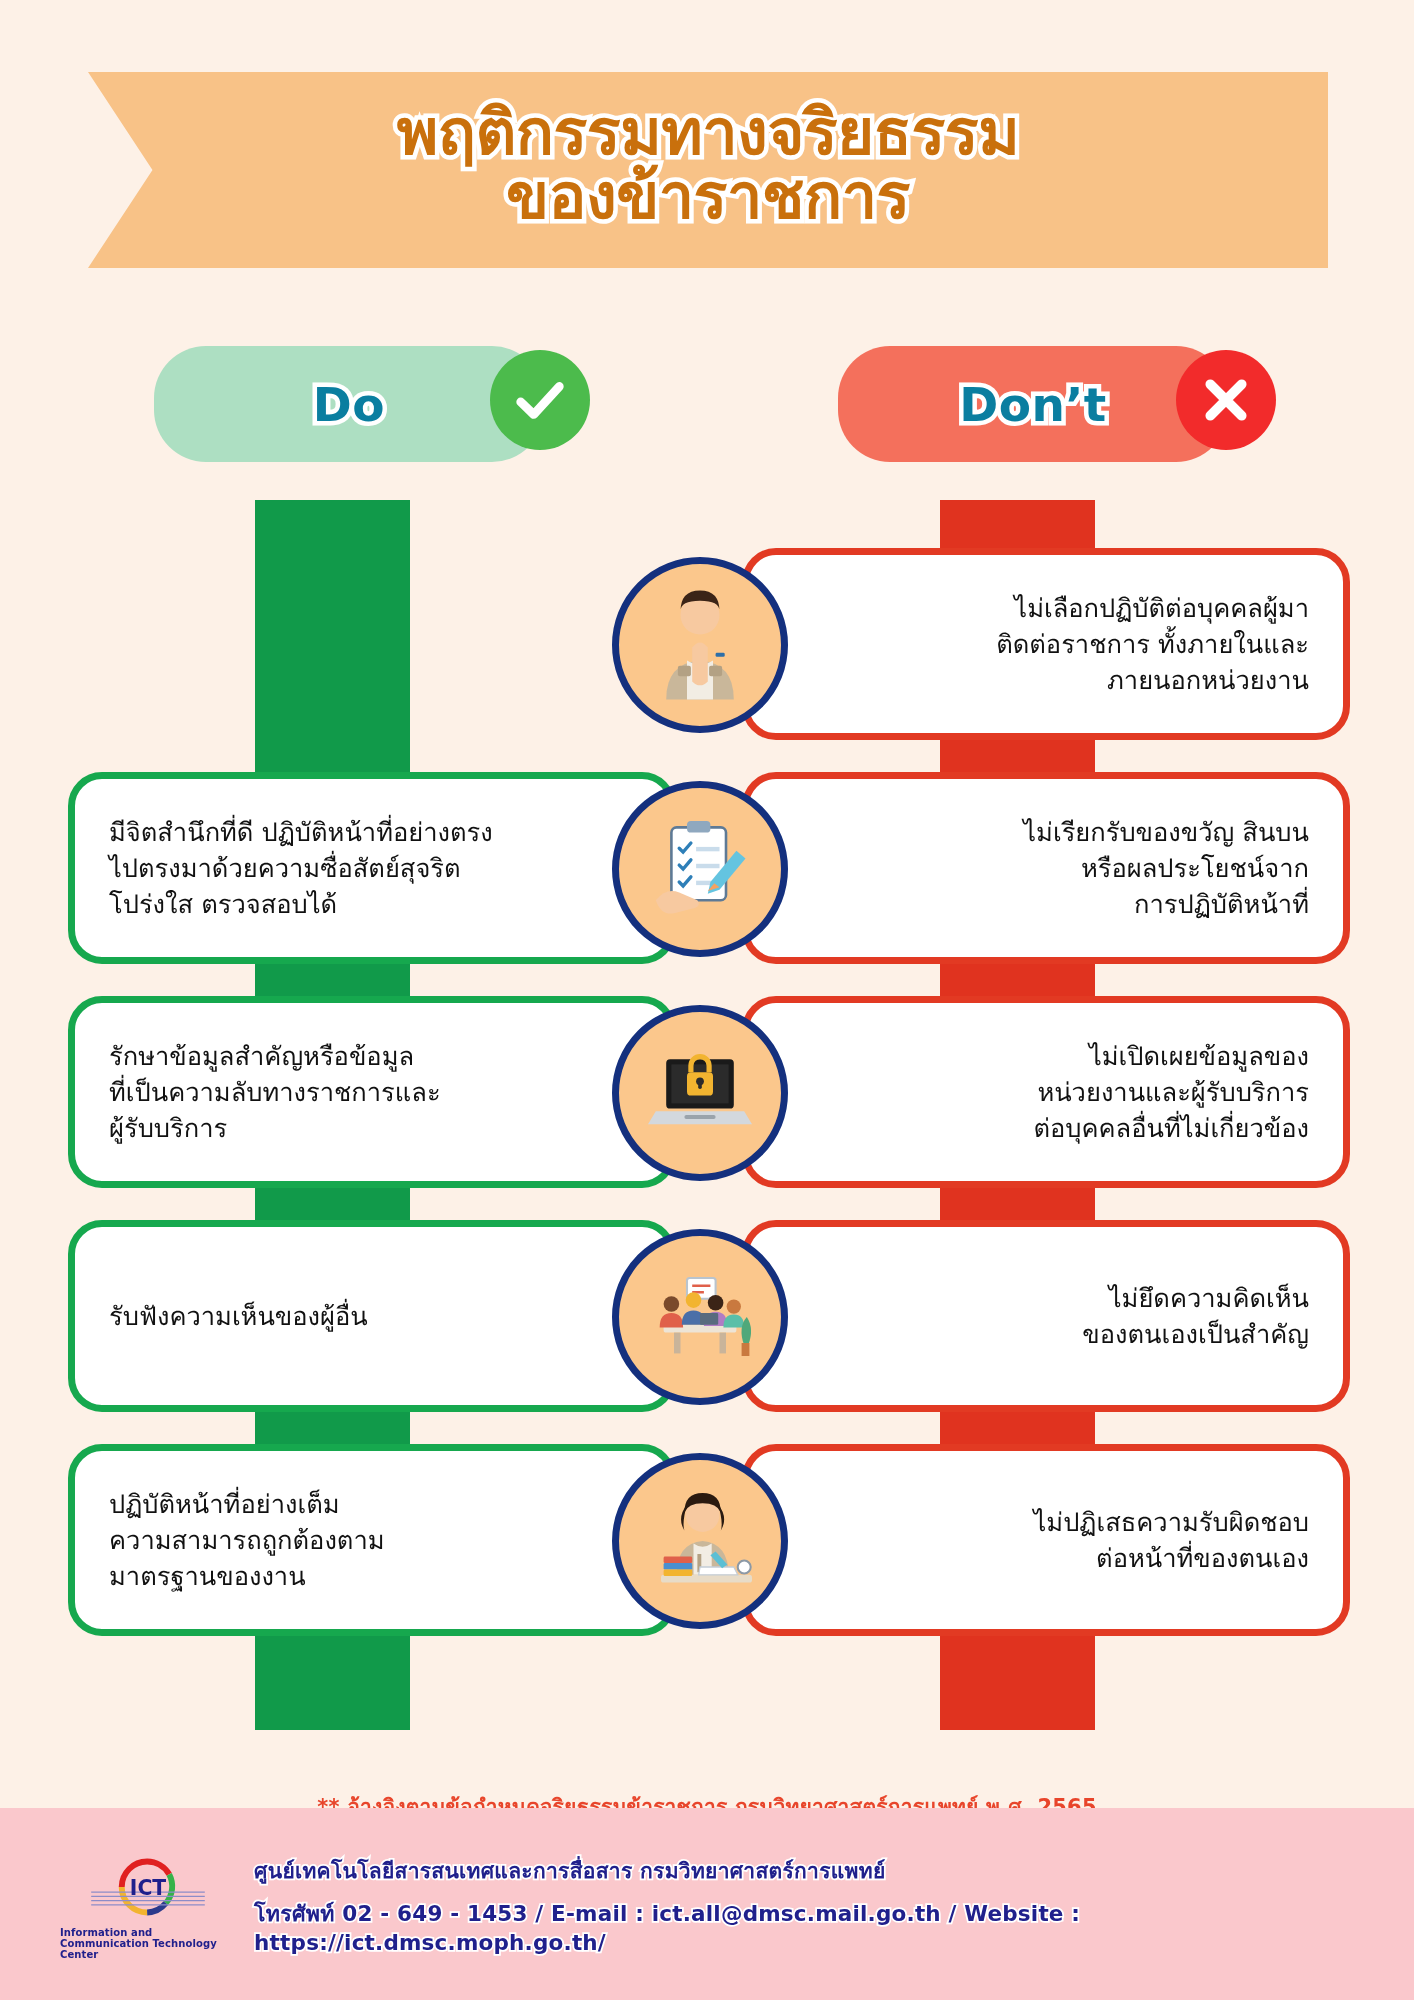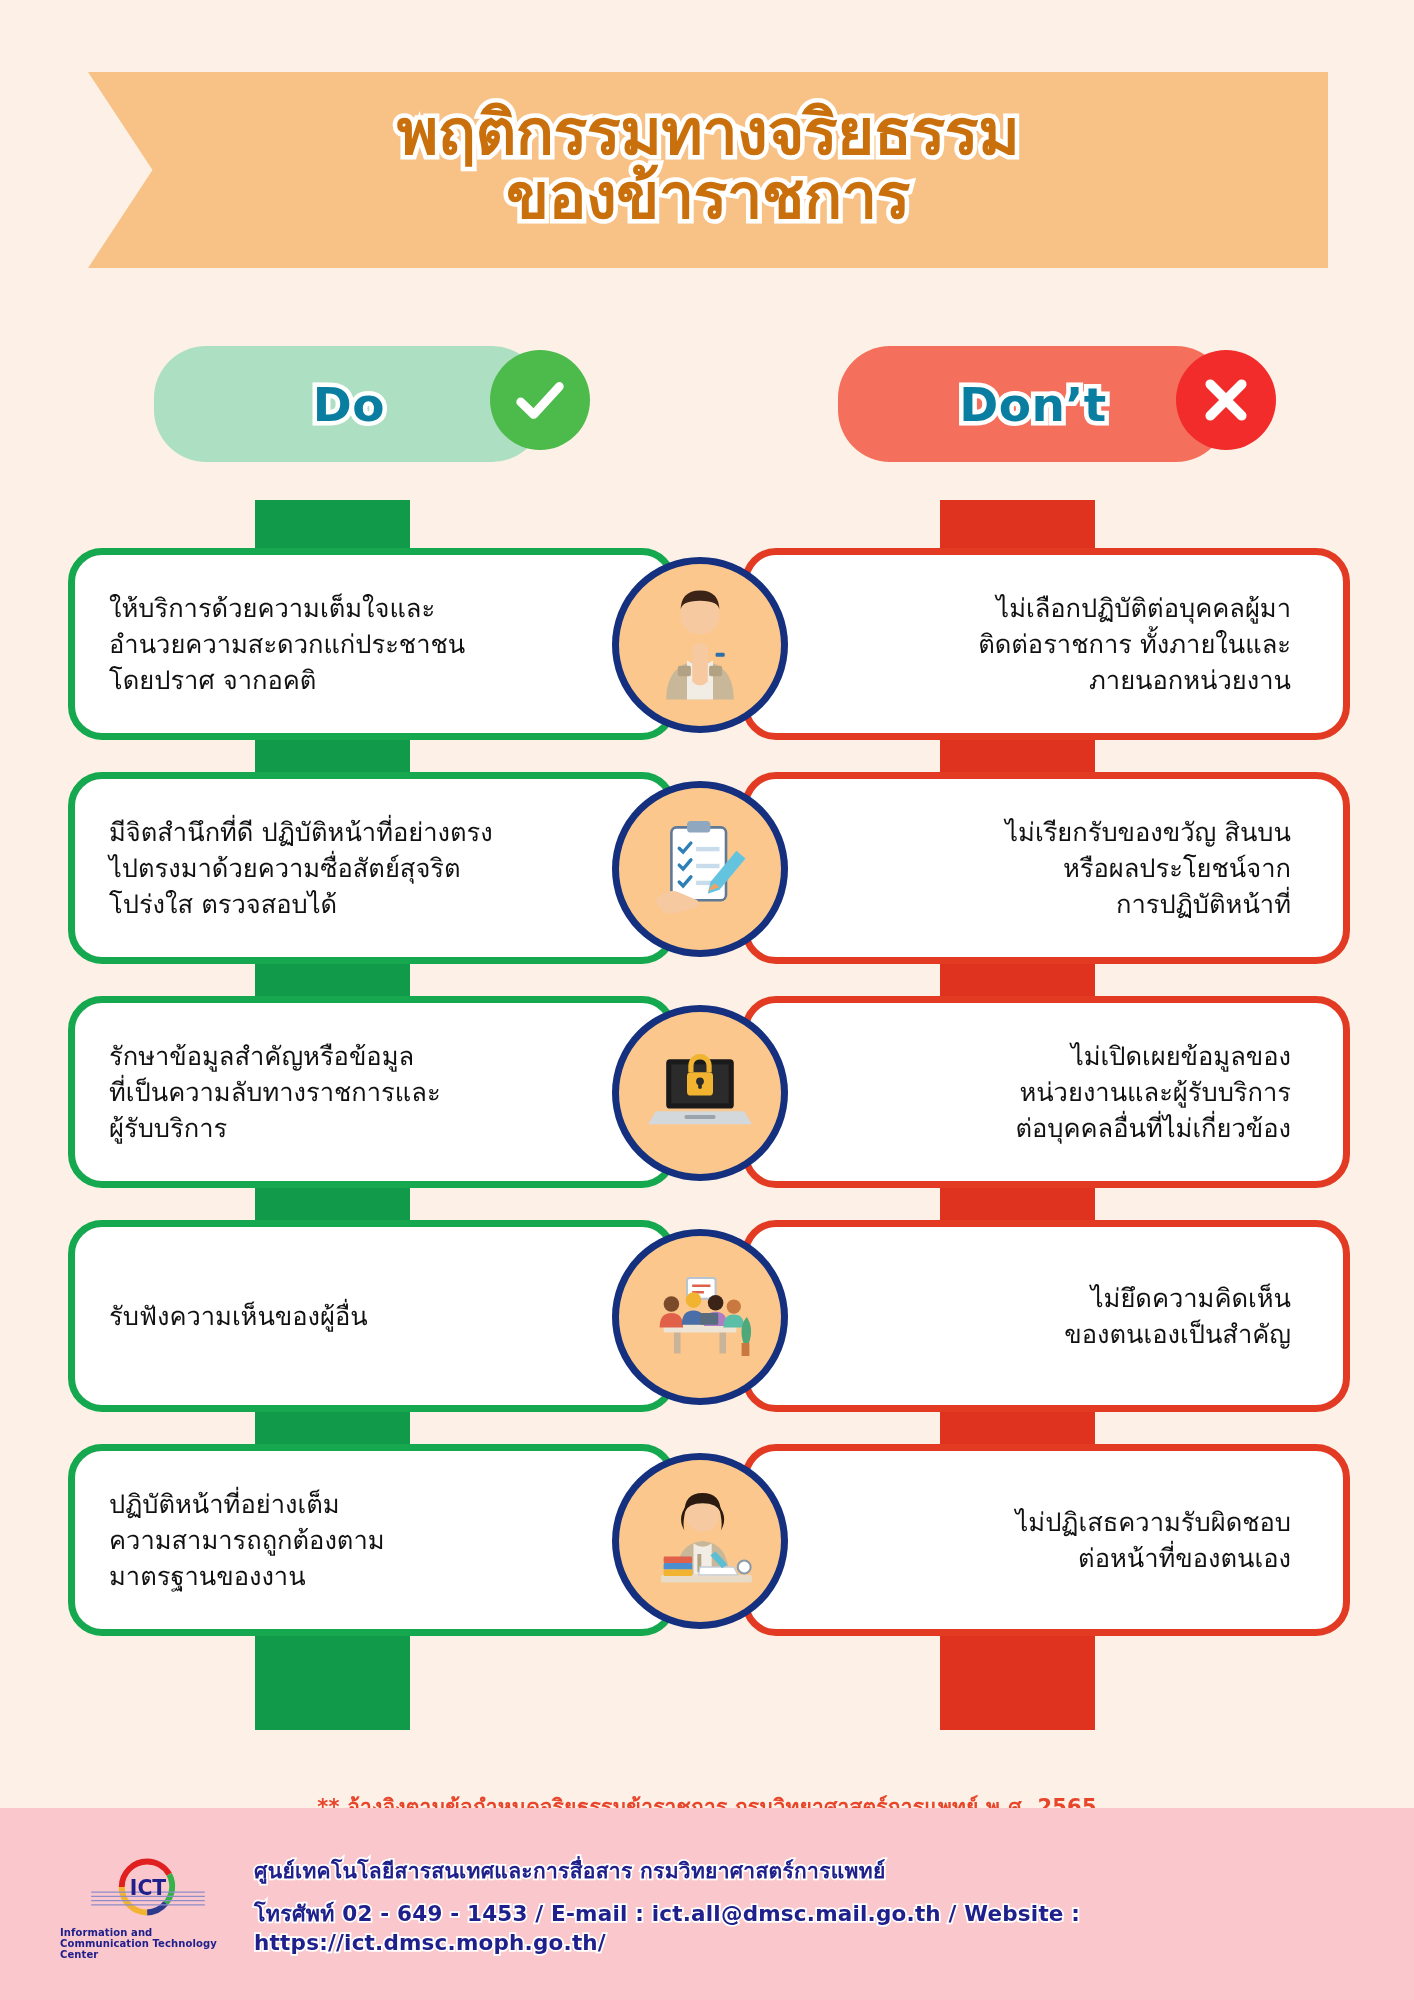--- a/index.html
+++ b/index.html
@@ -71,21 +71,21 @@
     background: #FFFFFF; border-radius: 34px;
     display: flex; align-items: center;
   }
   .card-do   { left: 68px;  border: 7px solid #16A84E; justify-content: flex-start; }
   .card-dont { left: 742px; border: 7px solid #E23A23; justify-content: flex-end; }
   .card-text {
     font-size: 25.5px; line-height: 1.42; color: #111111;
     white-space: pre-line;
   }
   .card-do   .card-text { text-align: left;  padding-left: 34px;  padding-right: 150px; }
-  .card-dont .card-text { text-align: right; padding-right: 52px; padding-left: 150px; }
+  .card-dont .card-text { text-align: right; padding-right: 34px; padding-left: 150px; }
 
   .icon-circle {
     position: absolute; left: 612px; top: 9px;
     width: 176px; height: 176px; border-radius: 50%;
     background: #FBC78C; border: 7px solid #14307E;
     display: flex; align-items: center; justify-content: center;
     overflow: hidden; z-index: 5;
   }
   .icon-circle svg { width: 130px; height: 130px; }
 
@@ -147,25 +147,20 @@
 <div class="badge badge-x">
   <svg viewBox="0 0 24 24" fill="none" stroke="#FFFFFF" stroke-width="4" stroke-linecap="round">
     <path d="M5.5 5.5 L18.5 18.5 M18.5 5.5 L5.5 18.5"></path>
   </svg>
 </div>
 
 <div class="ribbon ribbon-green"></div>
 <div class="ribbon ribbon-red"></div>
 
 <div class="row" style="top:548px">
-  <div class="card card-do">
-    <div class="card-text">ให้บริการด้วยความเต็มใจและ
-อำนวยความสะดวกแก่ประชาชน
-โดยปราศ จากอคติ</div>
-  </div>
   <div class="icon-circle">
     <svg viewBox="0 0 100 100">
       <circle cx="50" cy="27" r="15" fill="#F7C9A0"></circle>
       <path d="M35 24 q0-16 15-16 q15 0 15 16 q0-8-15-8 q-15 0-15 8z" fill="#3B2417"></path>
       <path d="M24 92 q0-28 26-30 q26 2 26 30z" fill="#C9B79A"></path>
       <path d="M40 62 q10 6 20 0 l0 30 l-20 0z" fill="#F2EDE4"></path>
       <path d="M44 52 q6-8 12 0 l0 26 q-6 6 -12 0z" fill="#F7C9A0"></path>
       <rect x="33" y="66" width="10" height="8" rx="1.5" fill="#B3A184"></rect>
       <rect x="57" y="66" width="10" height="8" rx="1.5" fill="#B3A184"></rect>
       <rect x="62" y="56" width="7" height="3" rx="1" fill="#2D6FA8"></rect>

